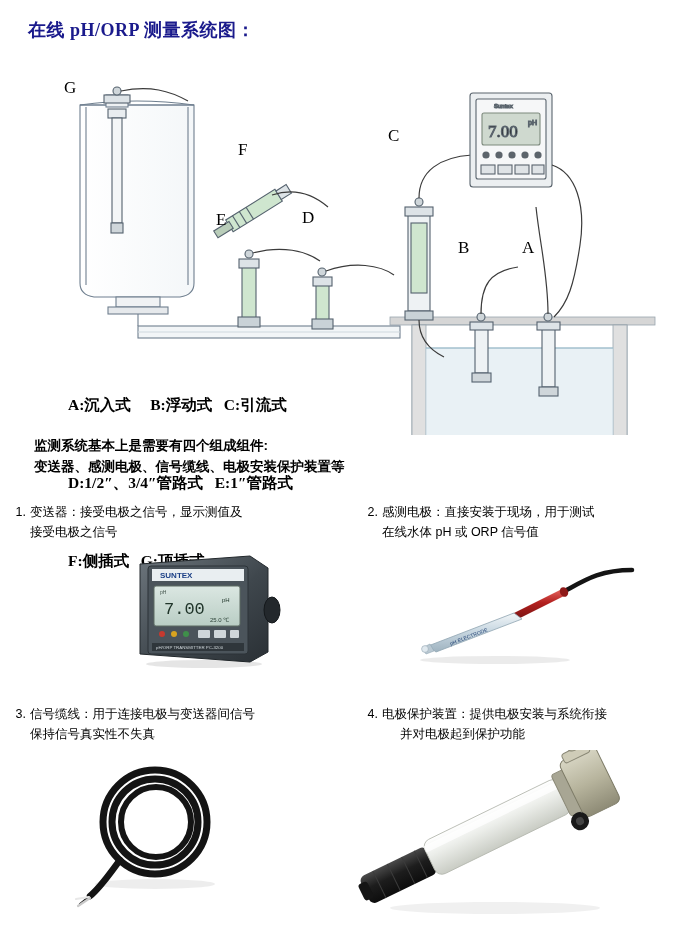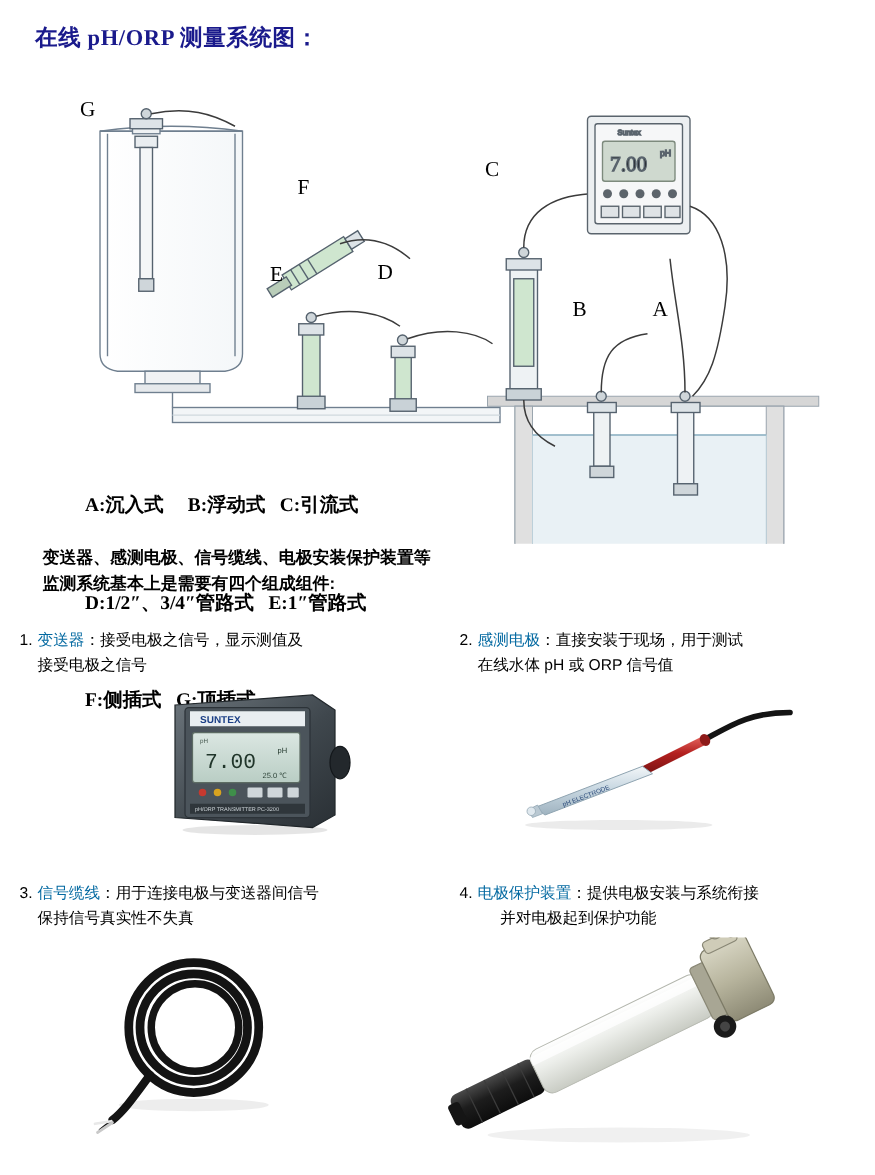--- a/index.html
+++ b/index.html
@@ -85,21 +85,21 @@
     left: 0;
     top: 0;
     width: 18px;
     text-align: right;
     color: #000;
   }
   .item .body {
     margin-left: 22px;
   }
   .item .kw {
-    color: #0369a1;
+    color: #000000;
   }
   .item-1 { left: 8px;  top: 502px; width: 320px; }
   .item-2 { left: 360px; top: 502px; width: 330px; }
   .item-3 { left: 8px;  top: 704px; width: 330px; }
   .item-4 { left: 360px; top: 704px; width: 330px; }
 
   
   .photo {
     position: absolute;
   }
@@ -248,22 +248,22 @@
     </svg>
   </div>
 
   <div class="legend">
     <div>A:沉入式     B:浮动式   C:引流式</div>
     <div>D:1/2″、3/4″管路式   E:1″管路式</div>
     <div>F:侧插式   G:顶插式</div>
   </div>
 
   <div class="note">
+    <div>监测系统基本上是需要有四个组成组件:</div>
     <div>变送器、感测电极、信号缆线、电极安装保护装置等</div>
-    <div>监测系统基本上是需要有四个组成组件:</div>
   </div>
 
   <div class="item item-1">
     <span class="num">1.</span>
     <div class="body">
       <span class="kw">变送器</span><span>：</span><span>接受电极之信号，显示测值及</span>
       <div>接受电极之信号</div>
     </div>
   </div>
 

